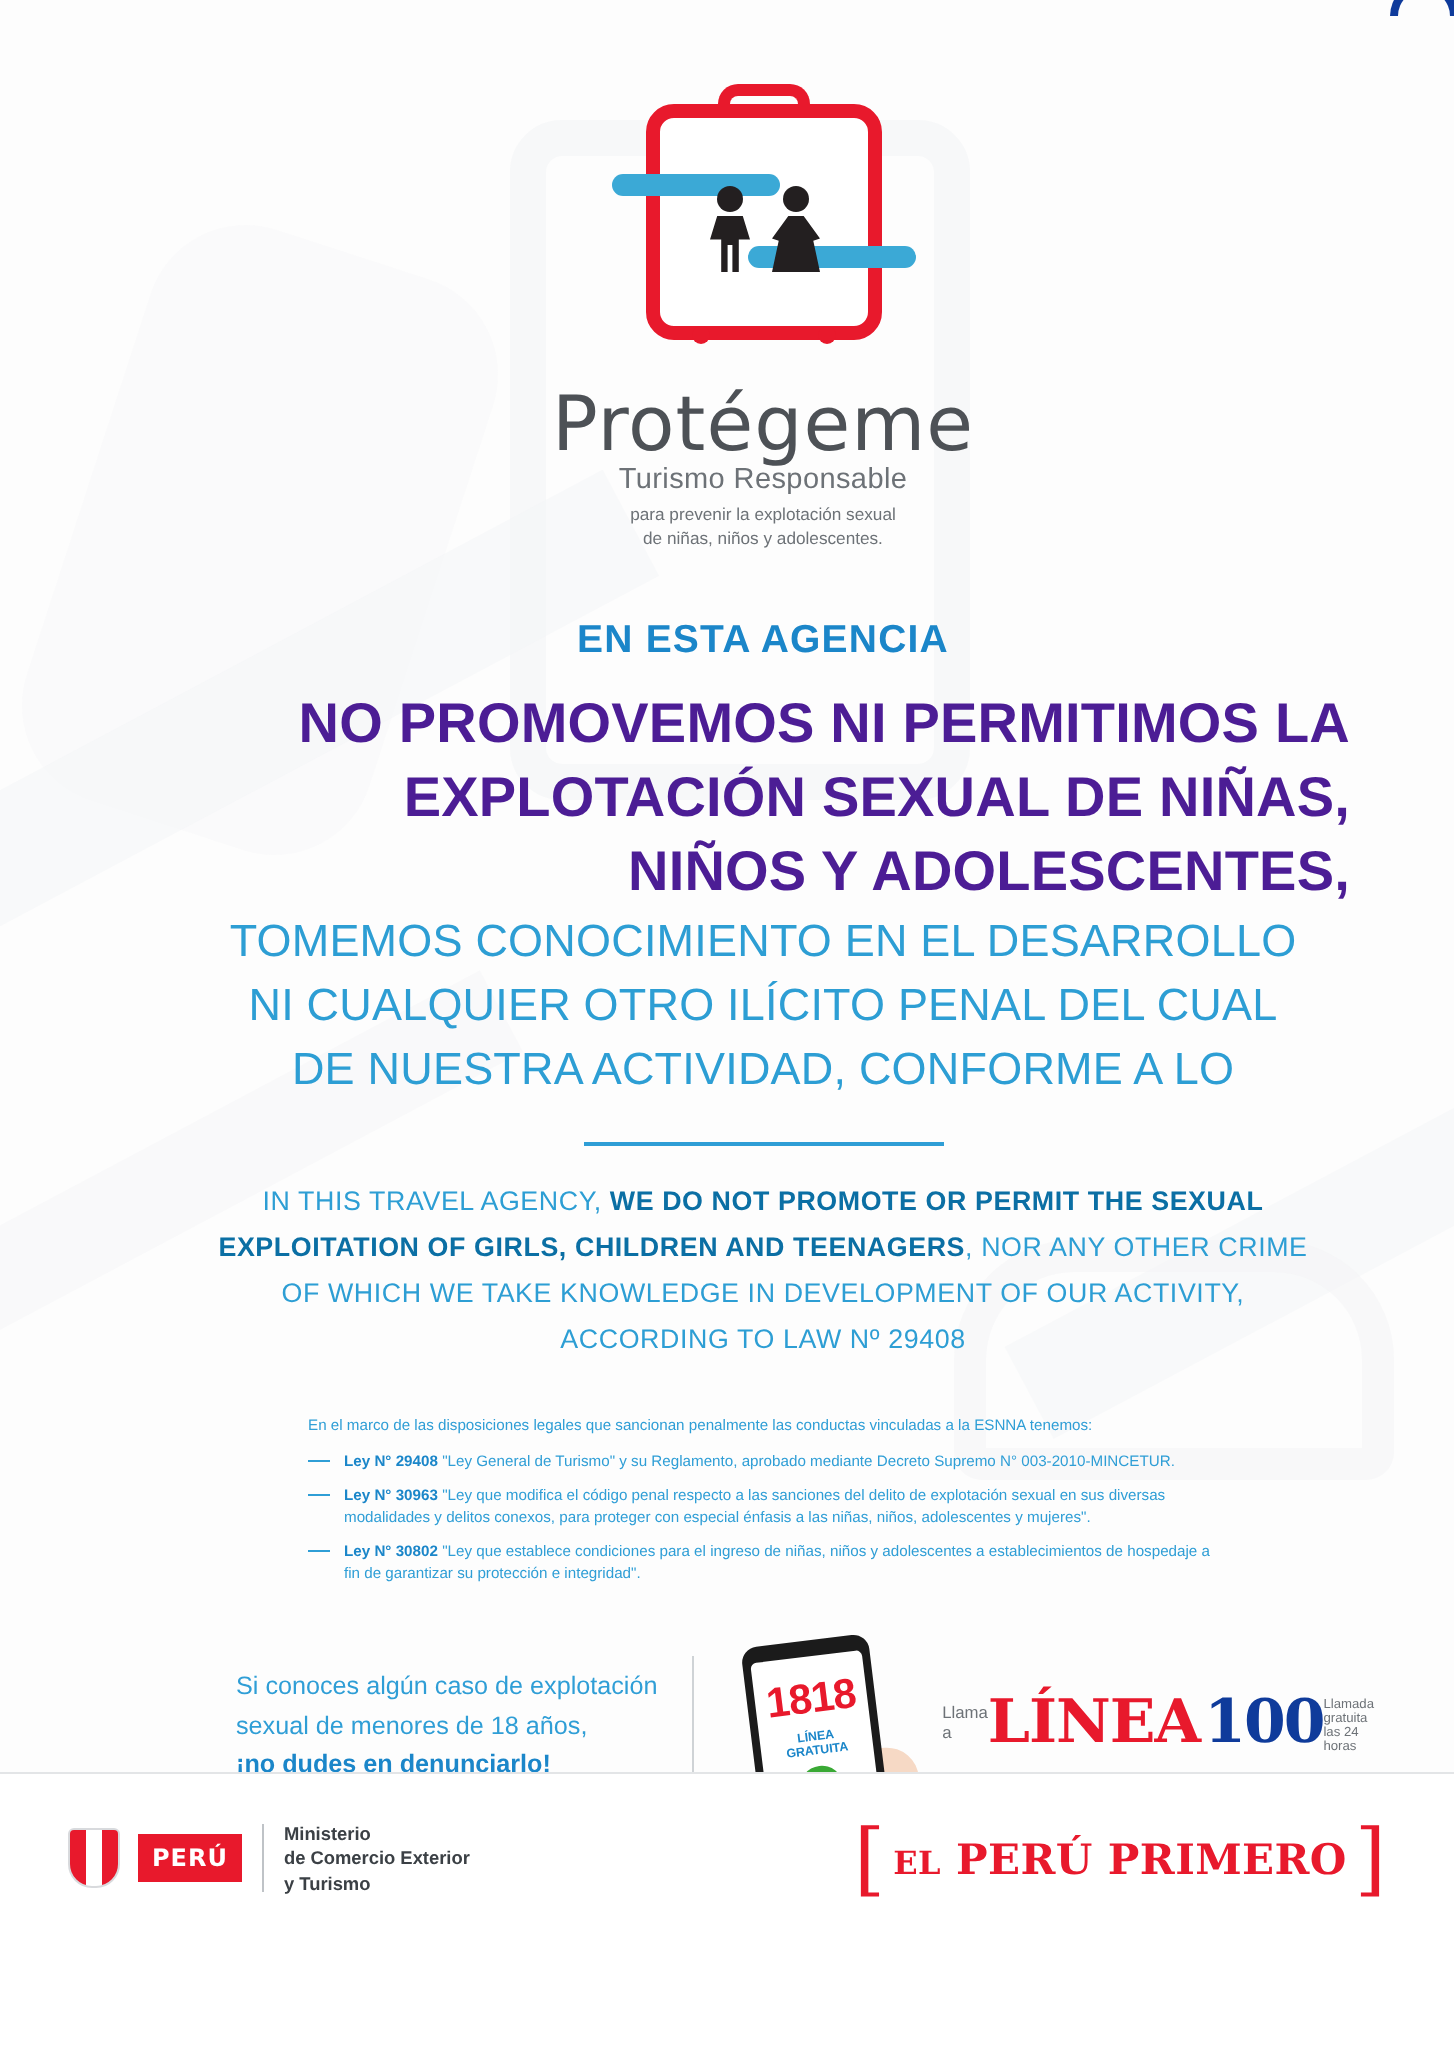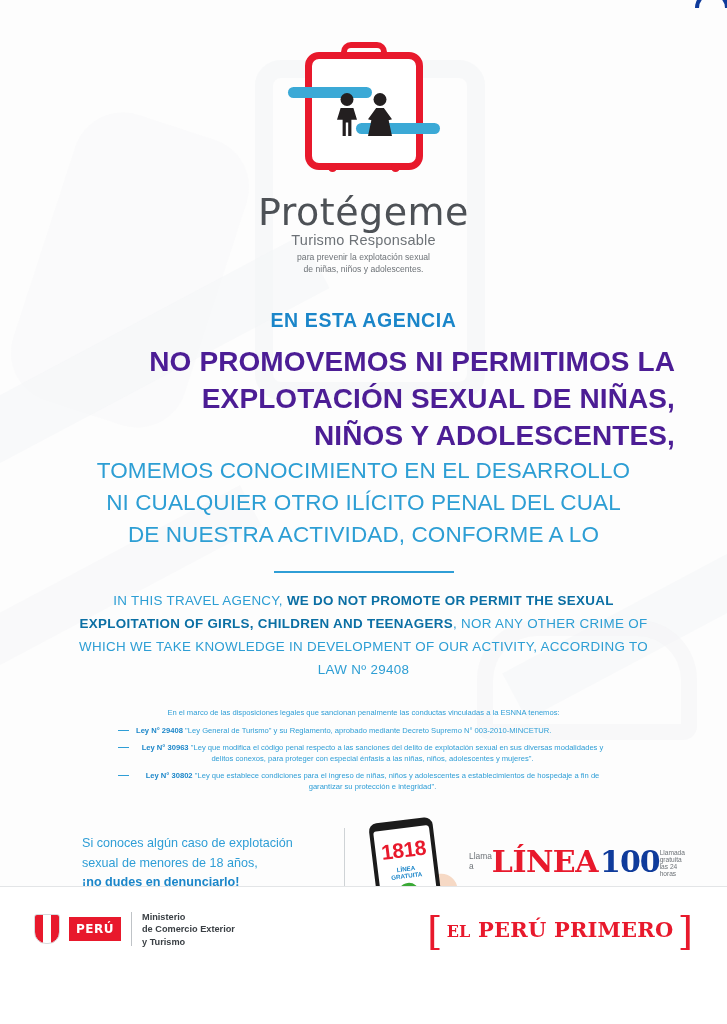--- a/index.html
+++ b/index.html
@@ -10,20 +10,21 @@
     font-family: "Liberation Sans", sans-serif;
     overflow: hidden;
     position: relative;
   }
   .poster {
     position: relative;
     width: 727px;
     height: 972px;
     background: #fdfdfd;
     overflow: hidden;
+    padding-left: 36px;
   }
   
   .wm {
     position: absolute;
     opacity: 0.5;
     pointer-events: none;
   }
   .wm-suitcase {
     left: 255px; top: 60px;
     width: 230px; height: 340px;
@@ -205,21 +206,20 @@
     letter-spacing: 0.3px;
   }
   .main-en b { color: #0b6fa4; font-weight: bold; }
 
   
   .legal {
     margin: 26px 118px 0 118px;
     color: #2f9ed6;
     font-size: 7.6px;
     line-height: 1.45;
-    text-align: center;
   }
   .legal-intro { margin-bottom: 7px; }
   .legal-item {
     display: flex;
     gap: 7px;
     margin-bottom: 6px;
   }
   .legal-dash {
     flex: 0 0 auto;
     width: 11px;

